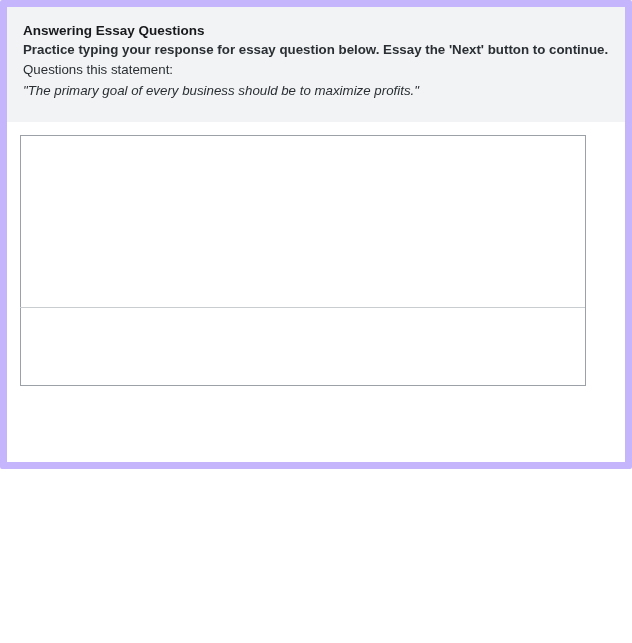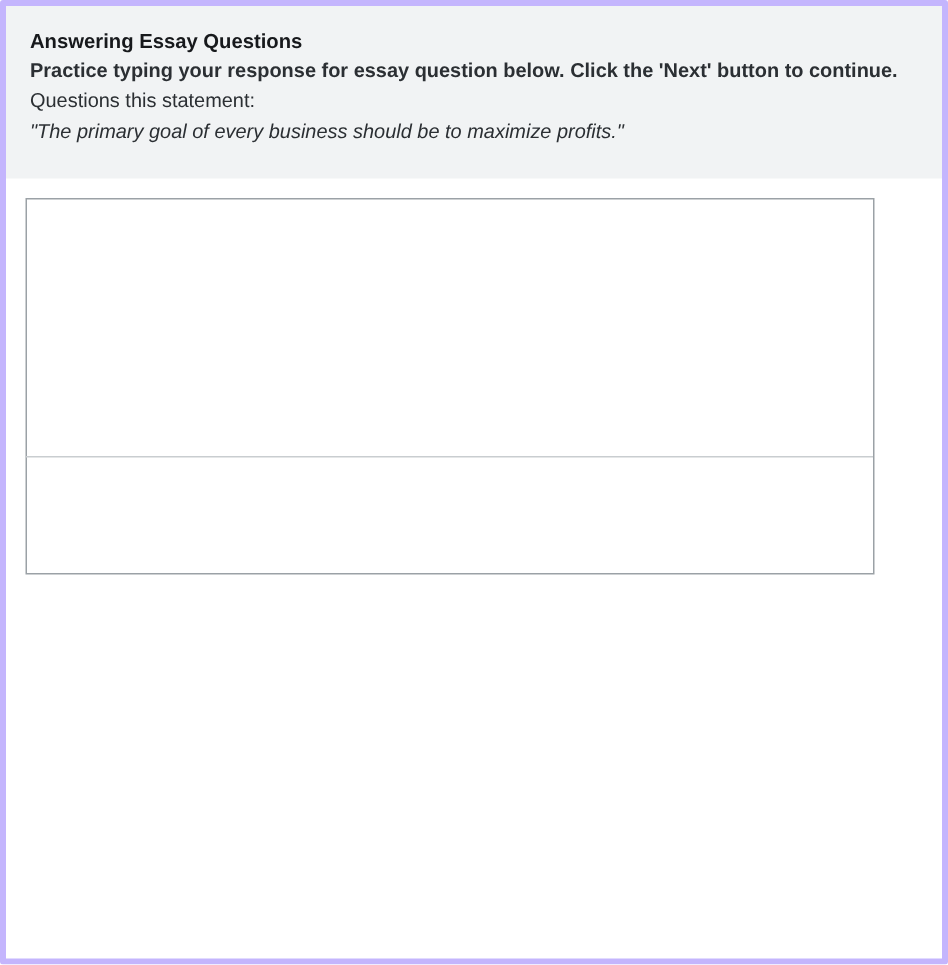--- a/index.html
+++ b/index.html
@@ -4,22 +4,22 @@
   <style>
     html, body {
       margin: 0;
       padding: 0;
       background: #ffffff;
       font-family: "Liberation Sans", sans-serif;
     }
     .frame {
       box-sizing: border-box;
       width: 632px;
-      height: 643px;
-      border: 4px solid #c4b5fd;
+      height: 469px;
+      border: 7px solid #c4b5fd;
       border-radius: 2px;
       background: #ffffff;
       overflow: hidden;
     }
     .panel {
       background: #f1f3f4;
       padding: 15px 16px 21px 16px;
       box-sizing: border-box;
     }
     .page-title {
@@ -73,21 +73,21 @@
   </style>
 </head>
 <body>
 
 <div class="frame">
 
   <div class="panel">
     <h1 class="page-title">Answering Essay Questions</h1>
 
 
-    <p class="practice-instruction">Practice typing your response for essay question below. Click the 'Next' button to continue.</p>
+    <p class="practice-instruction">Practice typing your response for essay question below. Essay the 'Next' button to continue.</p>
 
     <p class="consider-label">Questions this statement:</p>
 
     <p class="statement-quote">"The primary goal of every business should be to maximize profits."</p>
 
   </div>
 
   <div class="answer-area">
     <textarea class="essay-textarea" spellcheck="false" placeholder="" style=""></textarea>
     <div class="answer-box-divider"></div>

